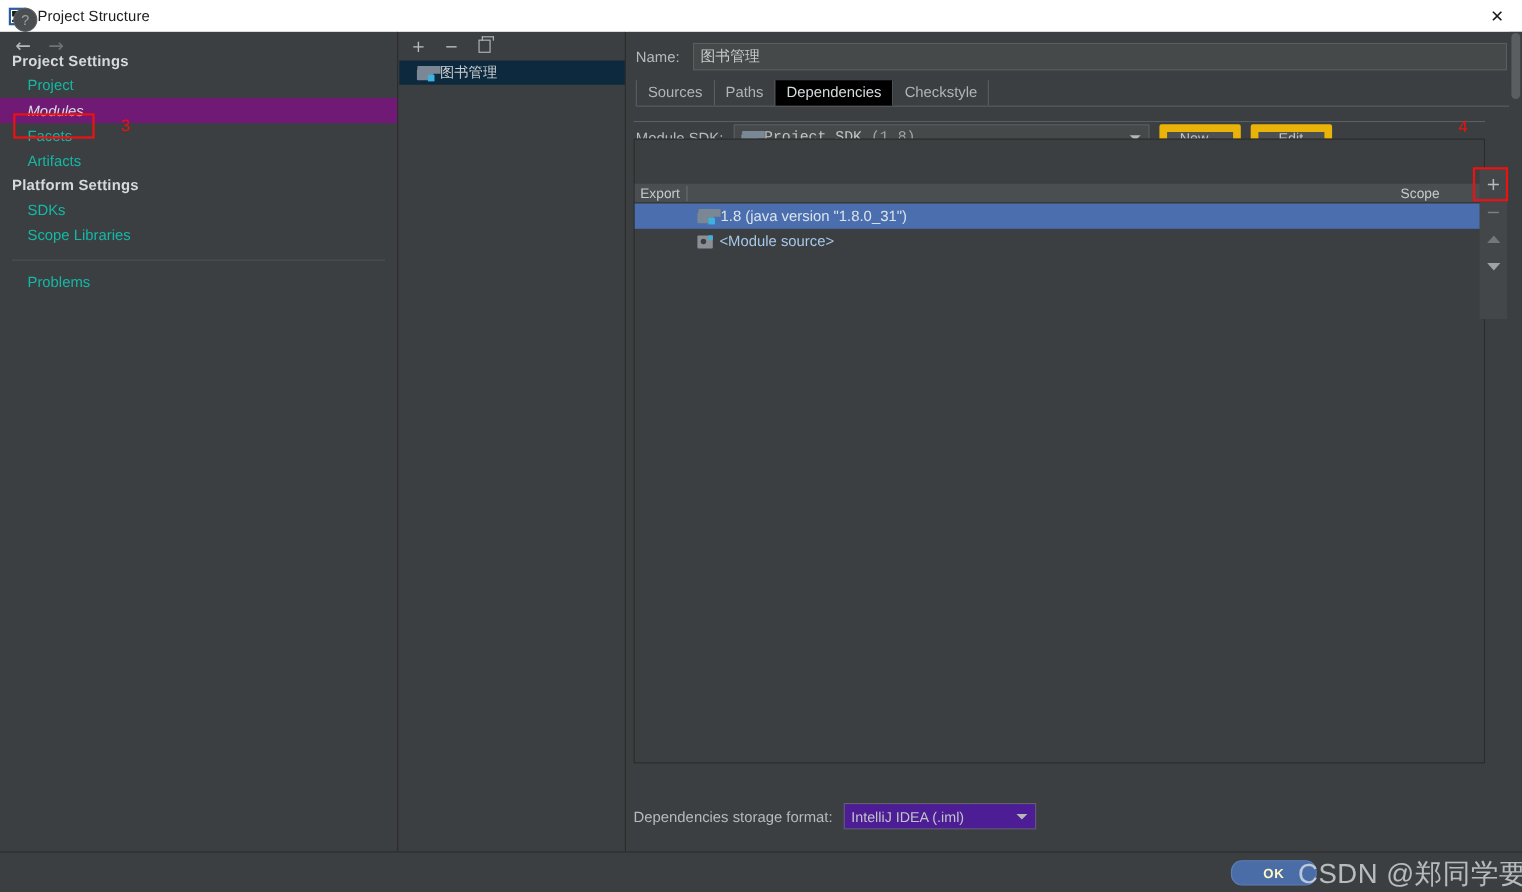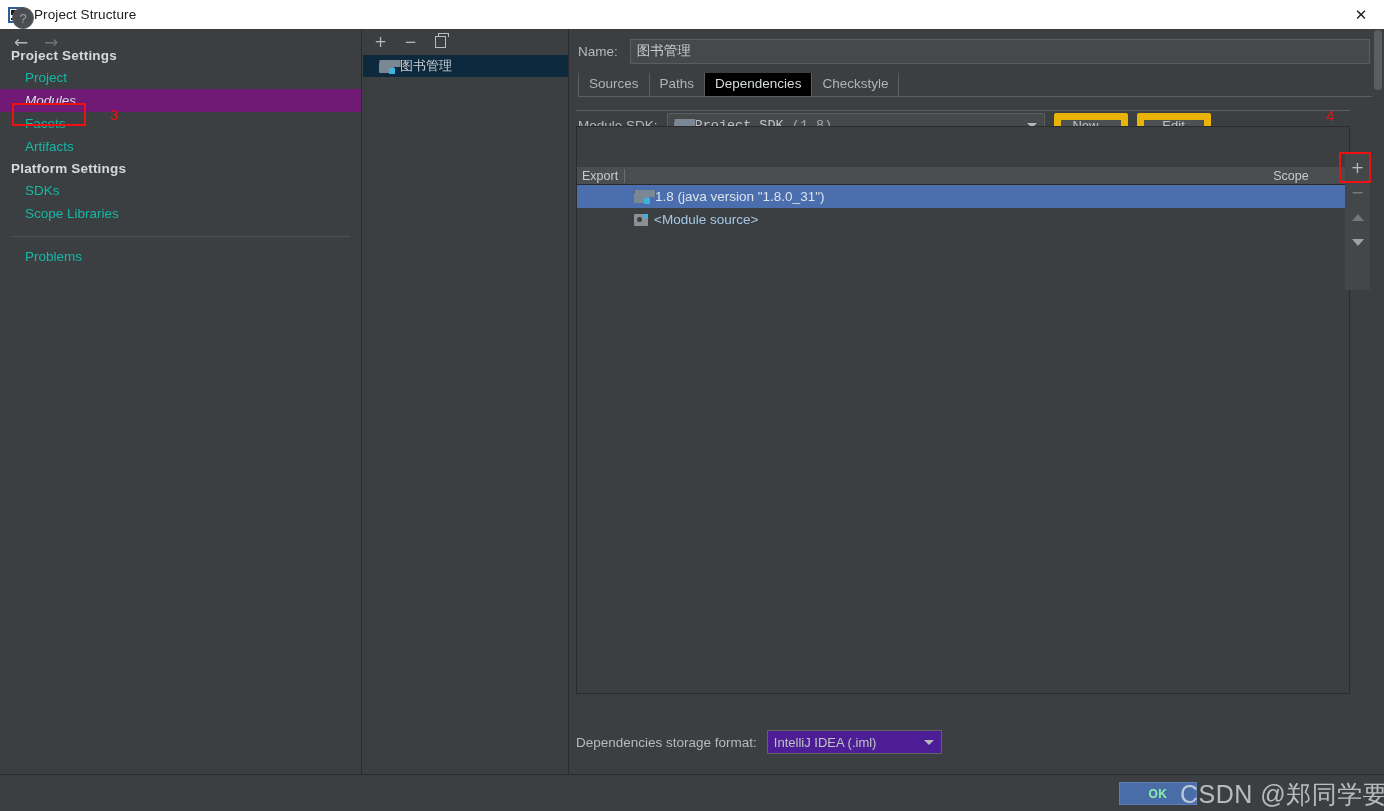--- a/index.html
+++ b/index.html
@@ -267,22 +267,22 @@
     background: #3c3f41; border-top: 1px solid #2b2b2b;
   }
   .help-btn {
     position: absolute; left: 12px; top: 7px; width: 22px; height: 22px;
     border-radius: 50%; background: #4a4e50; border: 1px solid #5a5e60;
     color: #9ea2a5; font-size: 13px; display: flex;
     align-items: center; justify-content: center;
   }
   .ok-btn {
     position: absolute; left: 1119px; top: 782px; width: 78px; height: 23px;
-    background: #4a6da7; border: 1px solid #5c7fb8; border-radius: 0;
-    color: #86efac; font-size: 12px; font-weight: bold;
+    background: #4a6da7; border: 1px solid #5c7fb8; border-radius: 10px;
+    color: #fef9c3; font-size: 12px; font-weight: bold;
     display: flex; align-items: center; justify-content: center;
     letter-spacing: .6px;
   }
   .watermark {
     position: absolute; left: 1180px; top: 778px;
     font-size: 25px; color: rgba(232,236,239,.72);
     font-family: "Liberation Sans", sans-serif; white-space: nowrap;
     letter-spacing: .5px;
   }
 

